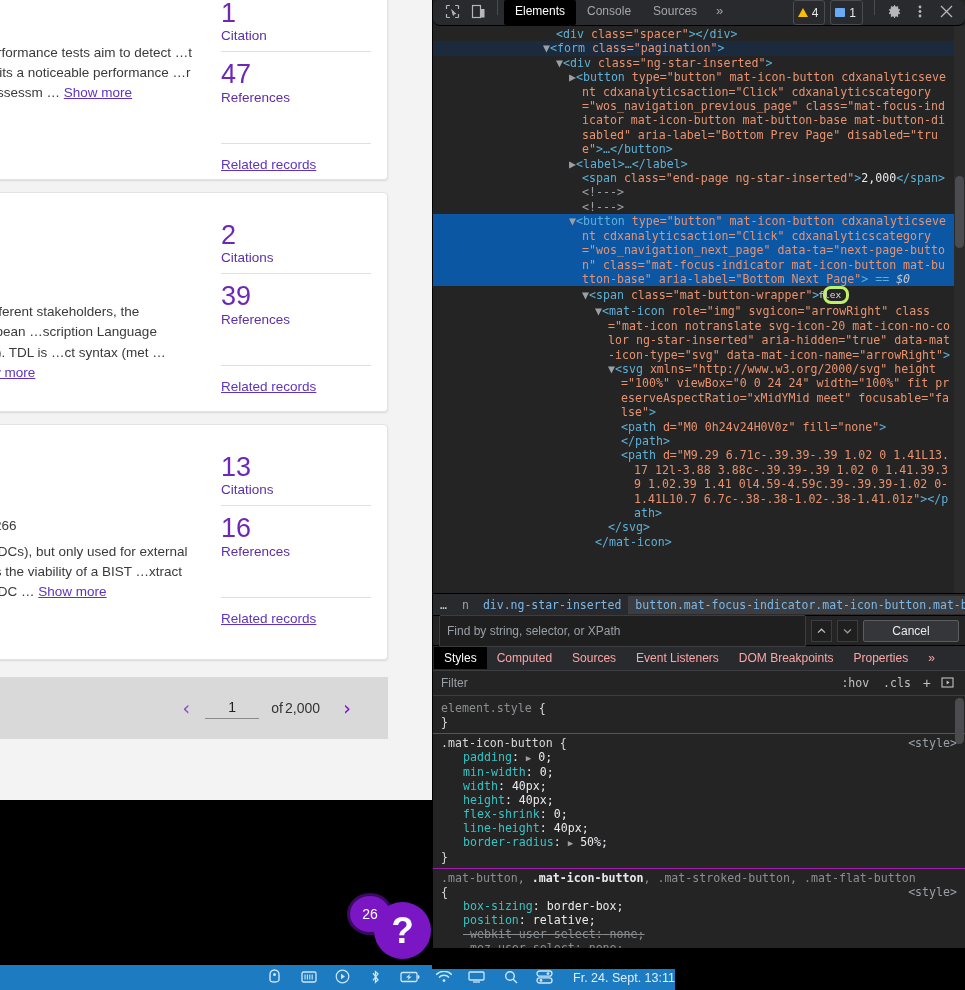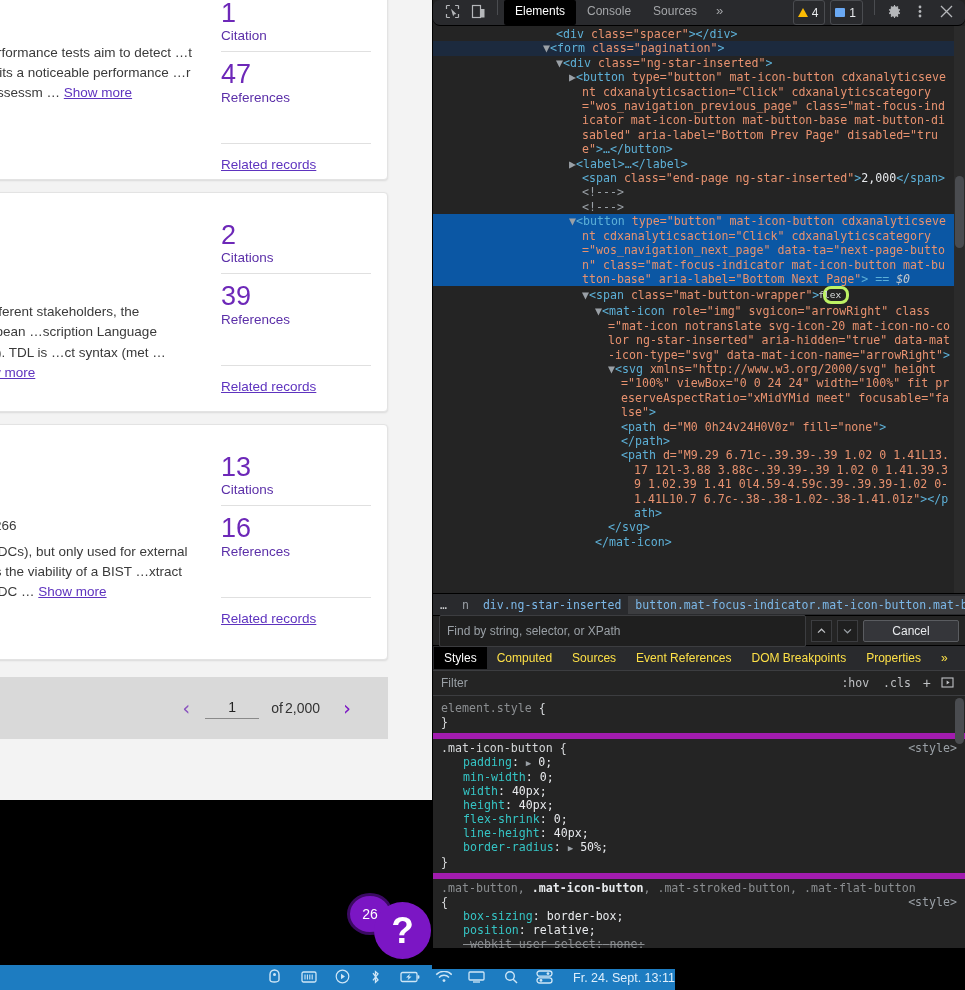--- a/index.html
+++ b/index.html
@@ -198,21 +198,21 @@
     border-radius:2px; color:#e8eaed; font-size:12px; cursor:pointer;
     display:flex; align-items:center; justify-content:center;
     font-family:"Liberation Sans", sans-serif;
   }
 
   
   #style-tabs {
     height:25px; background:#292a2d; display:flex; align-items:center;
     border-top:1px solid #000; padding-left:1px;
   }
-  .st-tab { padding:4px 10px; font-size:12px; color:#fde047; cursor:pointer; }
+  .st-tab { padding:4px 10px; font-size:12px; color:#fca5a5; cursor:pointer; }
   .st-tab.active { background:#000; color:#fff; }
 
   
   #filter-row {
     height:26px; background:#242424; display:flex; align-items:center;
     border-top:1px solid #3c3d40; border-bottom:1px solid #3c3d40; padding:0 6px;
   }
   #filter-input {
     flex:1; background:transparent; border:none; outline:none; color:#e8eaed;
     font-size:12px; font-family:"Liberation Sans", sans-serif;
@@ -226,21 +226,21 @@
   .fr-ic { color:#c0c2c5; font-size:14px; padding:0 5px; cursor:pointer; }
 
   
   #styles-pane {
     height:calc(969px - 26px - 567px - 22px - 30px - 25px - 26px);
     overflow:hidden; background:#242424;
     font-family:"DejaVu Sans Mono", monospace; font-size:11.6px; line-height:14px;
     padding-top:3px; position:relative;
   }
   .rule { padding:2px 8px 4px 8px; }
-  .rule + .rule { border-top:6px solid #a21caf; }
+  .rule + .rule { border-top:1px solid #a21caf; }
   .sel-name { color:#d6d8da; }
   .sel-dim  { color:#8b8e91; }
   .sel-bold { color:#e8eaed; font-weight:bold; }
   .brace { color:#d6d8da; }
   .origin { float:right; color:#9aa0a6; }
   .prop { color:#35c4c4; }
   .val  { color:#e8eaed; }
   .decl { padding-left:22px; }
   .decl.struck { text-decoration:line-through; color:#8b8e91; }
   .decl.struck .prop, .decl.struck .val { color:#8b8e91; }
@@ -494,21 +494,21 @@
           <path d="M1 1.4L4.5 4.8 8 1.4" stroke="#9aa0a6" stroke-width="1.2" fill="none"></path>
         </svg>
     </div>
     <div id="cancel-btn">Cancel</div>
   </div>
 
   <div id="style-tabs">
     <div class="st-tab active">Styles</div>
     <div class="st-tab">Computed</div>
     <div class="st-tab">Sources</div>
-    <div class="st-tab">Event References</div>
+    <div class="st-tab">Event Listeners</div>
     <div class="st-tab">DOM Breakpoints</div>
     <div class="st-tab">Properties</div>
     <div class="st-tab">»</div>
   </div>
 
   <div id="filter-row">
     <input id="filter-input" placeholder="Filter" style="">
     <span class="fr-btn">:hov</span>
     <span class="fr-btn">.cls</span>
     <span class="fr-ic">+</span>

